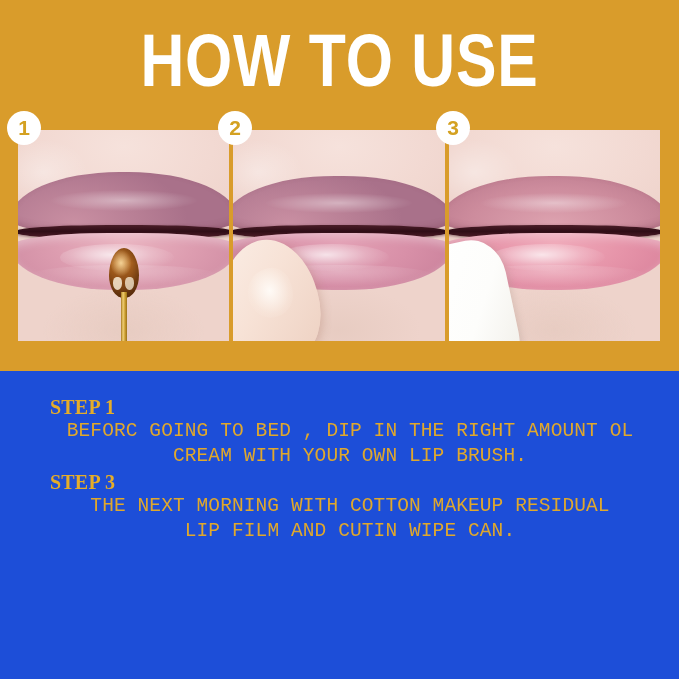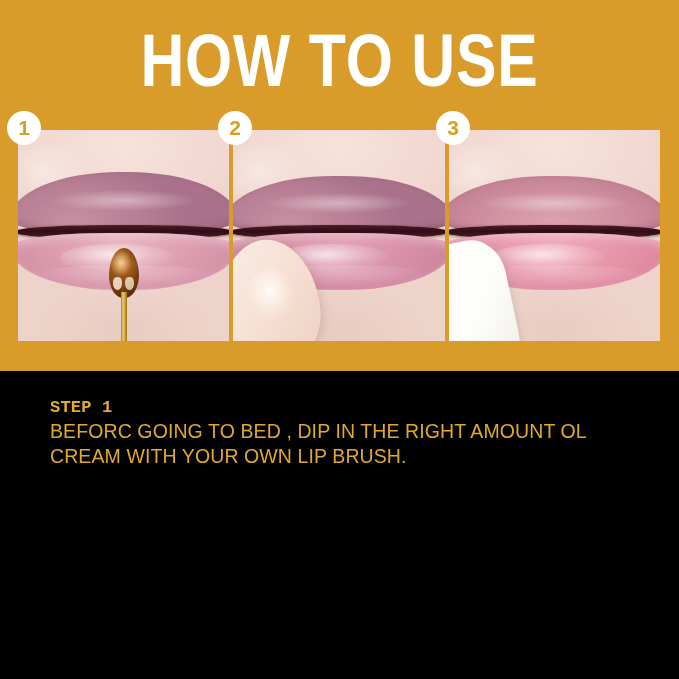--- a/index.html
+++ b/index.html
@@ -12,21 +12,21 @@
     height: 679px;
     overflow: hidden;
     font-family: "Liberation Sans", sans-serif;
     -webkit-font-smoothing: antialiased;
   }
 
   #poster {
     position: relative;
     width: 679px;
     height: 679px;
-    background: #000000;
+    background: #1d4ed8;
   }
 
   
   .gold-band {
     position: absolute;
     left: 0;
     top: 0;
     width: 679px;
     height: 371px;
     background: #d99c2b;
@@ -273,35 +273,36 @@
   
   .steps {
     position: absolute;
     left: 50px;
     top: 396px;
     width: 600px;
     color: #e0a828;
   }
   .step-block { margin: 0 0 2px 0; }
   .step-head {
-    font-family: Liberation Mono, monospace;
-    font-size: 17px;
+    font-family: Liberation Serif, serif;
+    font-size: 20px;
     font-weight: 700;
     line-height: 23px;
     letter-spacing: 0.2px;
     color: #e5ad29;
   }
   .step-body {
-    font-family: Liberation Sans, sans-serif;
+    font-family: Liberation Mono, monospace;
     font-size: 19.5px;
     font-weight: 400;
     line-height: 25px;
     letter-spacing: 0.1px;
     color: #e0a82c;
     white-space: pre-line;
+    text-align: center;
   }
 </style>
 </head>
 <body>
 
 <div id="poster">
 
   <div class="gold-band"></div>
 
   <div class="title">HOW TO USE</div>
@@ -345,16 +346,21 @@
 
     <div class="step-block">
       <div class="step-head">STEP 1</div>
       <div class="step-body">BEFORC GOING TO BED , DIP IN THE RIGHT AMOUNT OL
 CREAM WITH YOUR OWN LIP BRUSH.</div>
     </div>
 
     <div class="step-block">
     </div>
 
+    <div class="step-block">
+      <div class="step-head">STEP 3</div>
+      <div class="step-body">THE NEXT MORNING WITH COTTON MAKEUP RESIDUAL
+LIP FILM AND CUTIN WIPE CAN.</div>
+    </div>
 
   </div>
 
 </div>
 
 </body></html>

